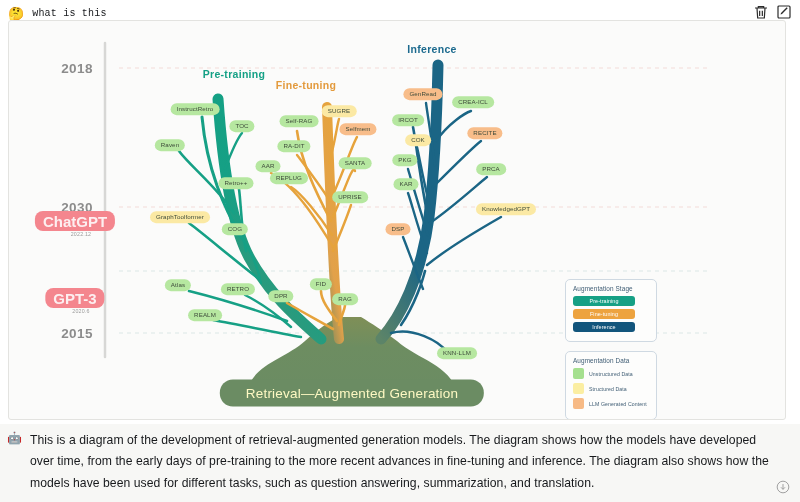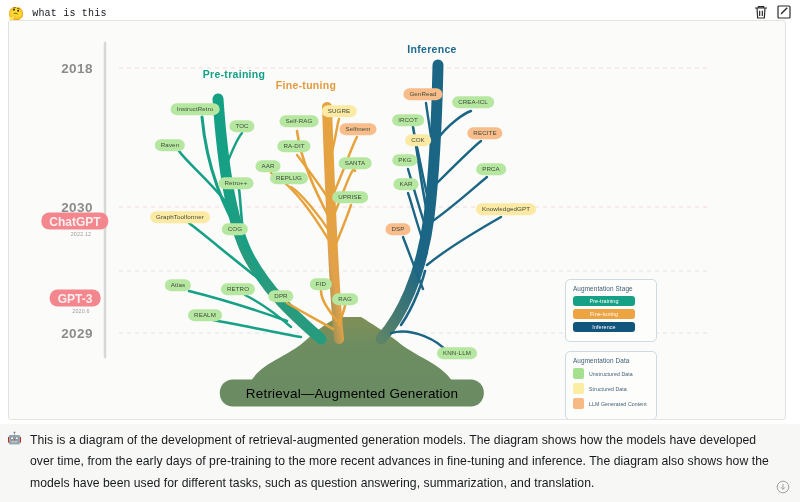--- a/index.html
+++ b/index.html
@@ -54,21 +54,21 @@
   .t-inf  { color:#1c6a8e; }
 
   
   .year {
     position:absolute; transform:translate(-50%,-50%);
     font-size:13.5px; font-weight:bold; color:#8c8c8c; letter-spacing:0.4px;
   }
   .ev-badge {
     position:absolute; transform:translate(-50%,-50%);
     background:#f4868e; color:#fdeff0; border-radius:8px;
-    padding:1.5px 8px; font-size:12px; font-weight:bold; white-space:nowrap;
+    padding:1.5px 8px; font-size:15px; font-weight:bold; white-space:nowrap;
   }
   .ev-date {
     position:absolute; transform:translate(-50%,-50%);
     font-size:5.3px; color:#9b9b9b; letter-spacing:0.2px; white-space:nowrap;
   }
 
   
   .legend {
     position:absolute; background:#fdfdfc;
     border:1px solid #cfd9e2; border-radius:5px;
@@ -86,21 +86,21 @@
   .legend-row { display:flex; align-items:center; gap:5px; margin-bottom:4px; }
   .legend-swatch { width:11px; height:11px; border-radius:2px; flex:0 0 auto; }
   .ls-unstruct { background:#a5e08f; }
   .ls-struct   { background:#fbeea2; }
   .ls-llm      { background:#f7ba85; }
   .legend-label { font-size:5.2px; color:#3f5d74; white-space:nowrap; letter-spacing:0.1px; }
 
   
   .base-label {
     position:absolute; transform:translate(-50%,-50%);
-    background:#6b8c63; color:#000000; border-radius:13px;
+    background:#6b8c63; color:#fef9c3; border-radius:13px;
     padding:6px 26px; font-size:13.5px; letter-spacing:0.2px; white-space:nowrap;
   }
 
   
   .caption-wrap {
     position:absolute; left:0; top:424px; width:800px; height:78px;
     background:#f7f7f5; display:flex; padding-top:6px; box-sizing:border-box;
   }
   .bot-emoji { font-size:12px; margin-left:7px; margin-top:2px; line-height:1; }
   .caption-text {
@@ -208,21 +208,21 @@
     <div>
       <div class="branch-title t-pre" style="left:225px; top:53px;">Pre-training</div>
       <div class="branch-title t-fine" style="left:297px; top:64px;">Fine-tuning</div>
       <div class="branch-title t-inf" style="left:423px; top:28px;">Inference</div>
     </div>
 
     <div>
       <div class="year" style="left:68px; top:47px;">2018</div>
       <div class="year" style="left:68px; top:186px;">2030</div>
       <div class="year" style="left:62px; top:250px;margin-top:25px;">2022</div>
-      <div class="year" style="left:68px; top:312px;">2029</div>
+      <div class="year" style="left:68px; top:312px;">2015</div>
 
       <div class="ev-badge" style="left:66px; top:200px;">ChatGPT</div>
       <div class="ev-date" style="left:72px; top:213px;">2022.12</div>
       <div class="ev-badge" style="left:66px; top:277px;">GPT-3</div>
       <div class="ev-date" style="left:72px; top:290px;">2020.6</div>
     </div>
 
     <div id="node-layer">
         <div class="node n-unstruct" style="left: 186px; top: 88px;">InstructRetro</div>
         <div class="node n-unstruct" style="left: 233px; top: 105px;">TOC</div>

